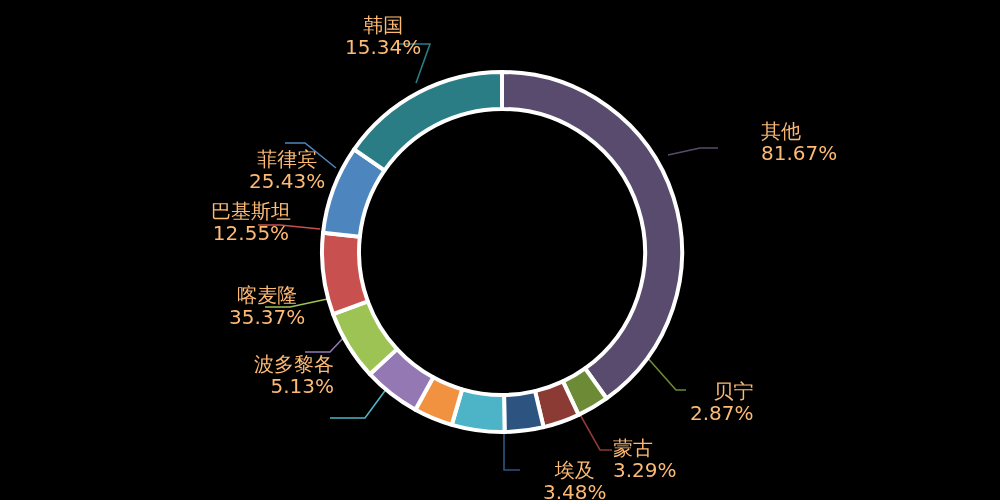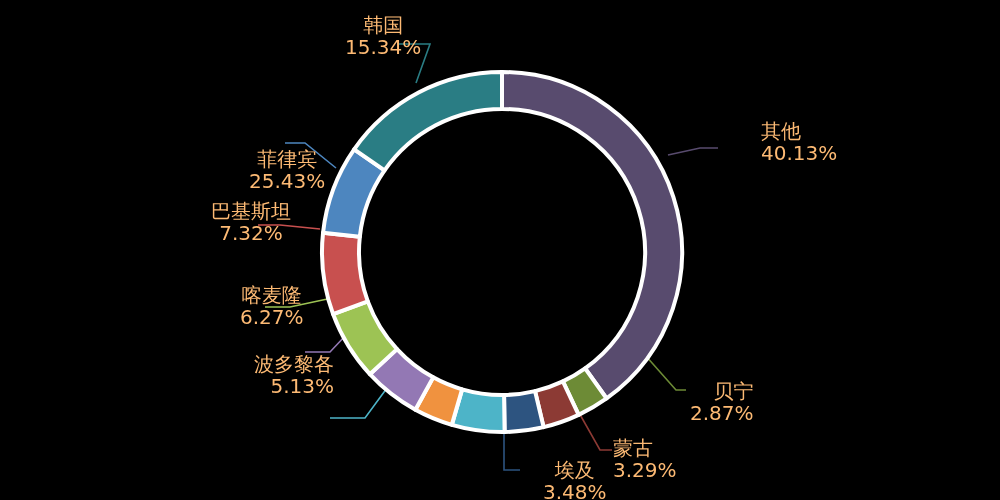--- a/index.html
+++ b/index.html
@@ -75,47 +75,47 @@
             L 359.8245940030197 236.66527047536135 A 143 143 0 0 0 367.7920508626836 301.36827309472653 Z" fill="#c8504f" stroke="#ffffff" stroke-width="4" stroke-linejoin="round"></path>
         <path d="M 323.03795049331154 232.6975432556996 A 180 180 0 0 1 354.1501245350229 149.33348001908917
             L 384.541487825046 170.43715357072082 A 143 143 0 0 0 359.8245940030197 236.66527047536135 Z" fill="#4d86bf" stroke="#ffffff" stroke-width="4" stroke-linejoin="round"></path>
         <path d="M 354.1501245350229 149.33348001908917 A 180 180 0 0 1 501.99999999999983 72
             L 501.99999999999983 109 A 143 143 0 0 0 384.541487825046 170.43715357072082 Z" fill="#2a7d84" stroke="#ffffff" stroke-width="4" stroke-linejoin="round"></path>
       </g>
   </svg>
   <div id="labels-layer">
       <div class="label-group align-left" style="left: 725px; top: 120px; margin-left: 36px;">
         <span class="lbl-name">其他</span>
-        <span class="lbl-pct">40.13%</span>
+        <span class="lbl-pct">81.67%</span>
       </div>
       <div class="label-group align-left" style="left: 690px; top: 380px; text-align: right;">
         <span class="lbl-name">贝宁</span>
         <span class="lbl-pct">2.87%</span>
       </div>
       <div class="label-group align-left" style="left: 613px; top: 437px;">
         <span class="lbl-name">蒙古</span>
         <span class="lbl-pct">3.29%</span>
       </div>
       <div class="label-group align-center" style="left: 543px; top: 447px; margin-top: 12px;">
         <span class="lbl-name">埃及</span>
         <span class="lbl-pct">3.48%</span>
       </div>
       <div class="label-group align-center" style="left: 262px; top: 415px;">
       </div>
       <div class="label-group align-center" style="left: 254px; top: 353px; text-align: right;">
         <span class="lbl-name">波多黎各</span>
         <span class="lbl-pct">5.13%</span>
       </div>
-      <div class="label-group align-center" style="left: 229px; top: 284px; margin-left: 11px;">
+      <div class="label-group align-center" style="left: 229px; top: 284px;">
         <span class="lbl-name">喀麦隆</span>
-        <span class="lbl-pct">6.27%</span>
+        <span class="lbl-pct">35.37%</span>
       </div>
       <div class="label-group align-center" style="left: 211px; top: 200px;">
         <span class="lbl-name">巴基斯坦</span>
-        <span class="lbl-pct">7.32%</span>
+        <span class="lbl-pct">12.55%</span>
       </div>
       <div class="label-group align-center" style="left: 249px; top: 119px; margin-top: 29px;">
         <span class="lbl-name">菲律宾</span>
         <span class="lbl-pct">25.43%</span>
       </div>
       <div class="label-group align-center" style="left: 345px; top: 14px;">
         <span class="lbl-name">韩国</span>
         <span class="lbl-pct">15.34%</span>
       </div>
     </div>

